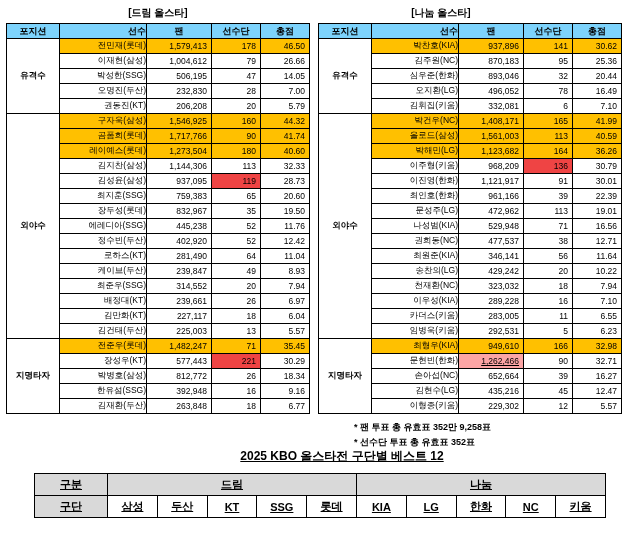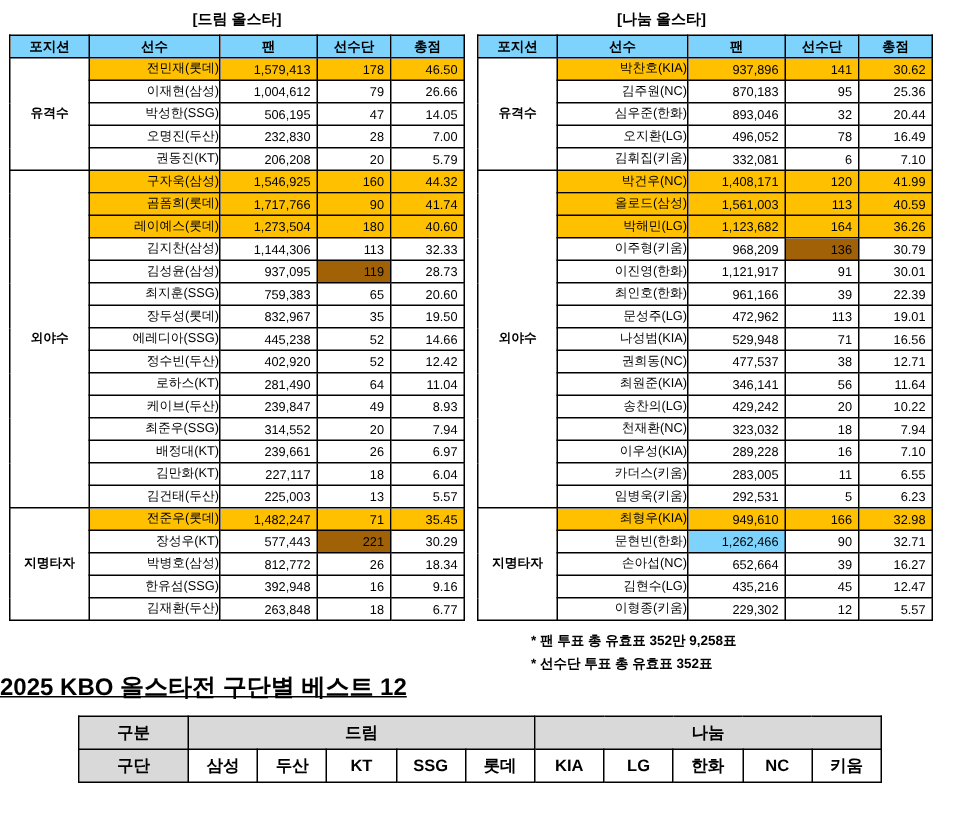--- a/index.html
+++ b/index.html
@@ -23,43 +23,43 @@
     font-size:8.5px;
     padding:0;
     height:14px;
     text-align:center;
     vertical-align:middle;
     overflow:hidden;
     white-space:nowrap;
   }
   thead th{background:#7dd3fc;font-weight:bold;font-size:9px;}
   .c-pos{width:52px;}
-  .c-player{width:86px;}
+  .c-player{width:86px;text-align:right;}
   .c-fan{width:64px;}
   .c-team{width:48px;}
   .c-total{width:48px;}
   td.num{text-align:right;padding-right:4px;}
   td.player{text-align:right;}
   td.poscell{font-weight:bold;background:#ffffff;}
   .hl-orange{background:#ffc000;}
-  .hl-green{background:#a16207;}
-  .hl-blue{background:#7dd3fc;}
+  .hl-green{background:#ef4444;}
+  .hl-blue{background:#fca5a5;text-decoration:underline;}
   .notes{
     margin-top:6px;font-size:9px;line-height:14px;font-weight:bold;
     text-align:left;padding-left:4px;margin-left:32px;
   }
   .notes div{margin-bottom:1px;}
   .bottom{
     position:absolute;left:0;top:448px;width:640px;
   }
   .bottom-title{
-    font-size:16px;font-weight:bold;
-    text-decoration:underline;margin-bottom:8px;
-  }
-  .bottom-table-wrap{padding:0 52px;}
+    text-align:center;font-size:12px;font-weight:bold;
+    text-decoration:underline;margin-bottom:8px;margin-left:44px;
+  }
+  .bottom-table-wrap{padding:0 34px;text-decoration:underline;}
   .bottom-table td,.bottom-table th{
     height:21px;font-size:11px;font-weight:bold;
   }
   .bottom-table .hdr{background:#d9d9d9;}
 </style>
 </head>
 <body>
 
 <div class="wrap">
 
@@ -147,21 +147,21 @@
           <tr>
             <td class="player ">장두성(롯데)</td>
             <td class="num ">832,967</td>
             <td class="num ">35</td>
             <td class="num ">19.50</td>
           </tr>
           <tr>
             <td class="player ">에레디아(SSG)</td>
             <td class="num ">445,238</td>
             <td class="num ">52</td>
-            <td class="num ">14.66</td>
+            <td class="num ">11.76</td>
           </tr>
           <tr>
             <td class="player ">정수빈(두산)</td>
             <td class="num ">402,920</td>
             <td class="num ">52</td>
             <td class="num ">12.42</td>
           </tr>
           <tr>
             <td class="player ">로하스(KT)</td>
             <td class="num ">281,490</td>
@@ -274,21 +274,21 @@
           <tr>
             <td class="player ">김휘집(키움)</td>
             <td class="num ">332,081</td>
             <td class="num ">6</td>
             <td class="num ">7.10</td>
           </tr>
           <tr>
             <td class="poscell" rowspan="15">외야수</td>
             <td class="player hl-orange">박건우(NC)</td>
             <td class="num hl-orange">1,408,171</td>
-            <td class="num hl-orange">120</td>
+            <td class="num hl-orange">165</td>
             <td class="num hl-orange">41.99</td>
           </tr>
           <tr>
             <td class="player hl-orange">올로드(삼성)</td>
             <td class="num hl-orange">1,561,003</td>
             <td class="num hl-orange">113</td>
             <td class="num hl-orange">40.59</td>
           </tr>
           <tr>
             <td class="player hl-orange">박해민(LG)</td>

